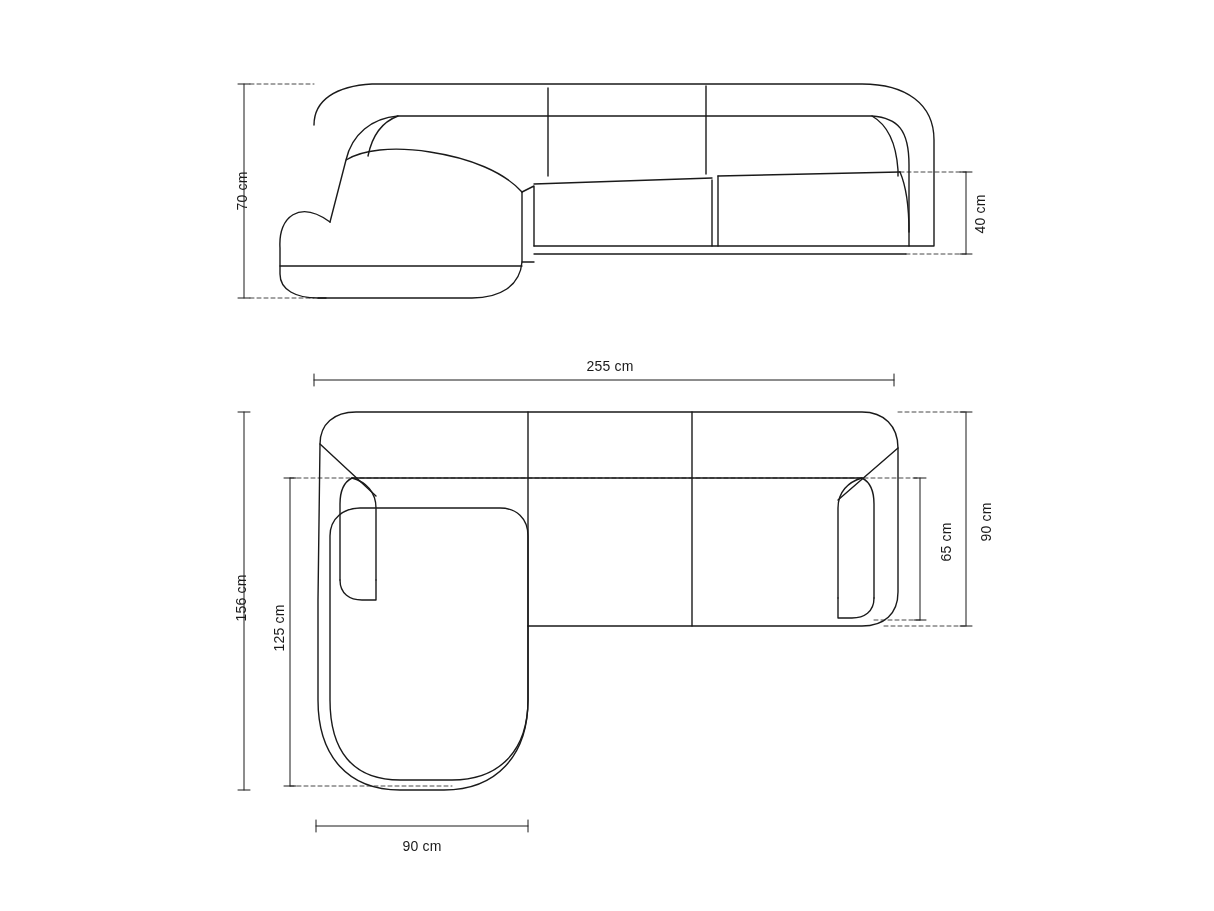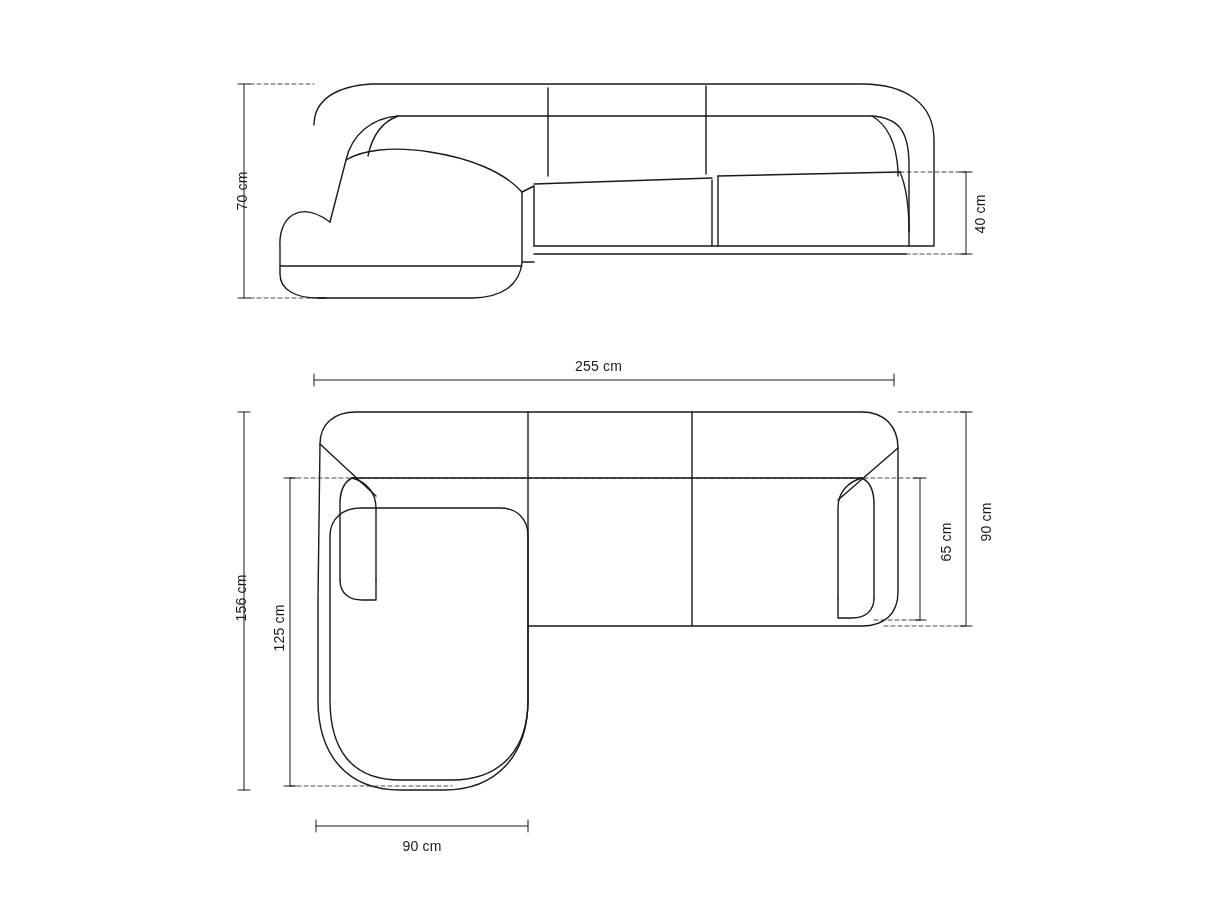--- a/index.html
+++ b/index.html
@@ -217,21 +217,21 @@
         <path d="M528 820 L528 832"></path>
       </g>
 
     </g>
   </svg>
 
   <div class="dim-label rot" style="left:212px; top:183px; width:60px; text-align:center;">70 cm</div>
 
   <div class="dim-label rot" style="left:950px; top:206px; width:60px; text-align:center;">40 cm</div>
 
-  <div class="dim-label" style="left:575px; top:358px; width:70px; text-align:left;">255 cm</div>
+  <div class="dim-label" style="left:575px; top:358px; width:70px; text-align:center;">255 cm</div>
 
   <div class="dim-label rot" style="left:206px; top:590px; width:70px; text-align:center;">156 cm</div>
 
   <div class="dim-label rot" style="left:244px; top:620px; width:70px; text-align:center;">125 cm</div>
 
   <div class="dim-label rot" style="left:956px; top:514px; width:60px; text-align:center;">90 cm</div>
 
   <div class="dim-label rot" style="left:916px; top:534px; width:60px; text-align:center;">65 cm</div>
 
   <div class="dim-label" style="left:387px; top:838px; width:70px; text-align:center;">90 cm</div>

